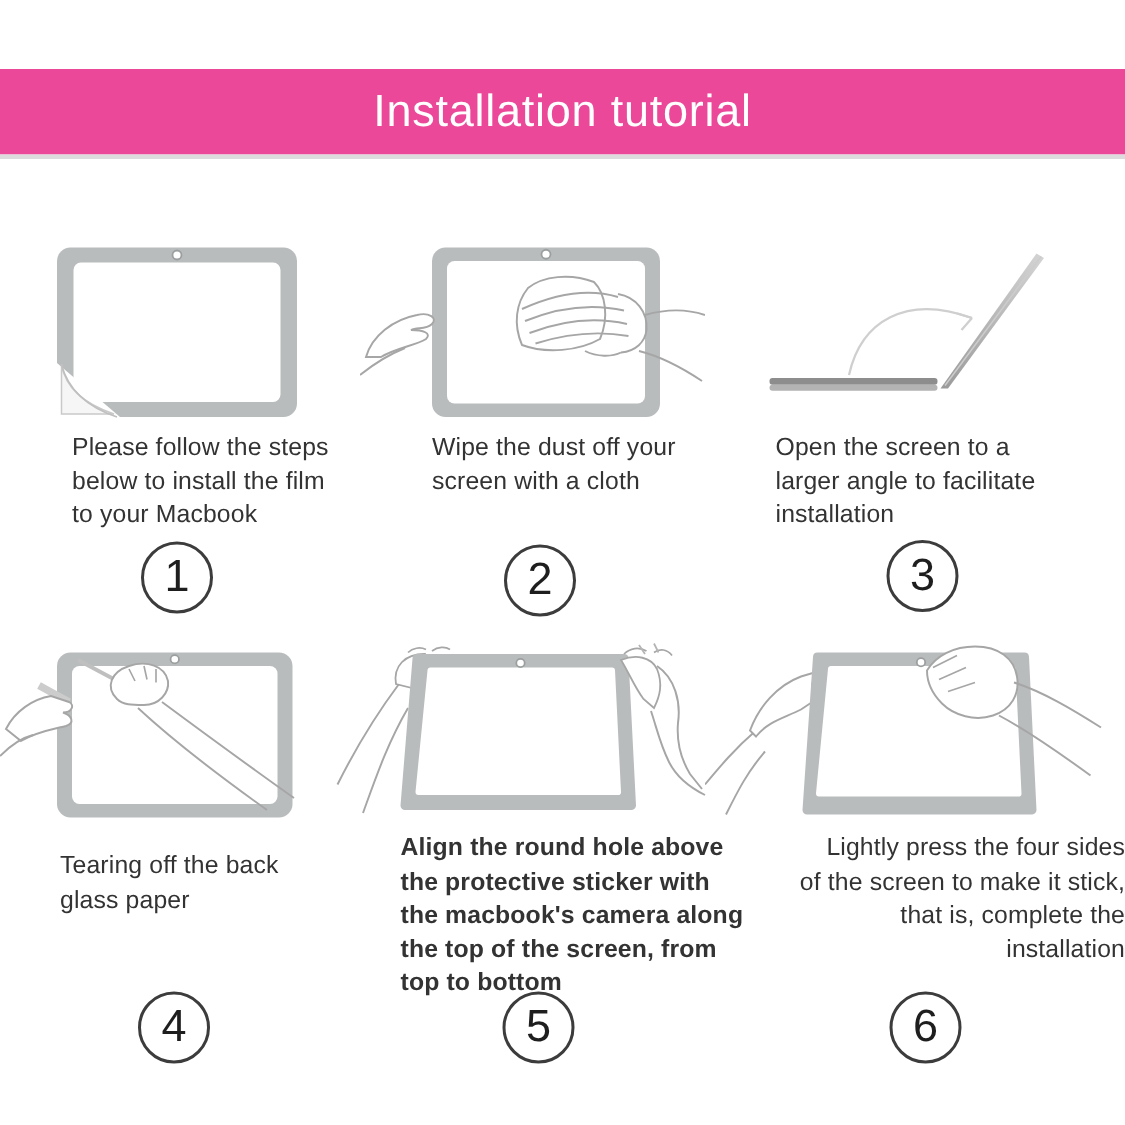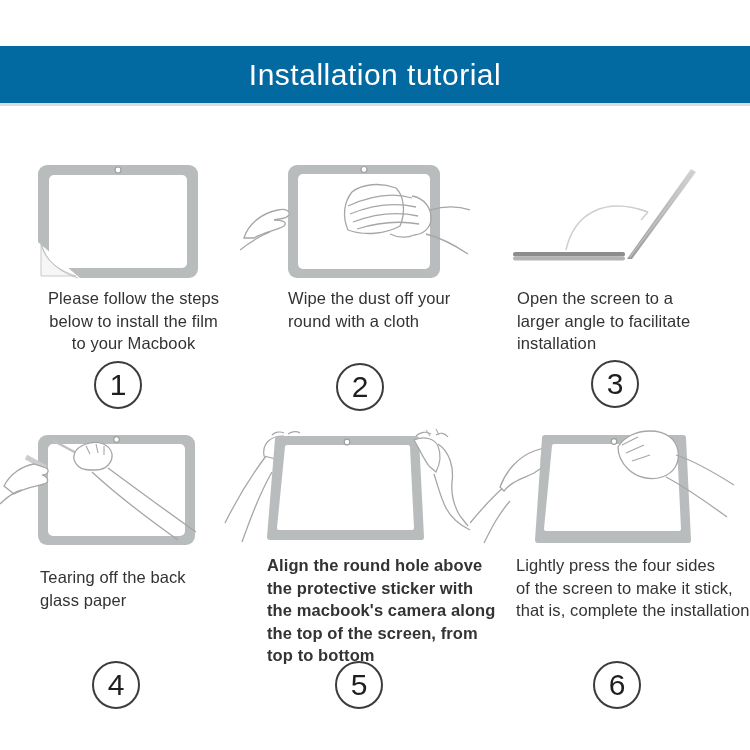--- a/index.html
+++ b/index.html
@@ -3,46 +3,46 @@
 <meta charset="utf-8">
 <style>
   html,body{margin:0;padding:0;}
   body{
     width:750px;height:750px;position:relative;background:#ffffff;
     font-family:"Liberation Sans","DejaVu Sans",sans-serif;
     overflow:hidden;
   }
   .header-band{
     position:absolute;left:0;top:46px;width:750px;height:57px;
-    background:#0369a1;text-align:center;
+    background:#ec4899;text-align:center;
   }
   .header-band h1{
     margin:0;font-size:30px;font-weight:400;letter-spacing:.5px;
     line-height:57px;color:#ffffff;
   }
   .header-shadow{
     position:absolute;left:0;top:103px;width:750px;height:3px;background:#dcdcdc;
   }
   .step-caption{
     position:absolute;white-space:pre-line;
     font-size:16.5px;line-height:22.5px;color:#333333;letter-spacing:.1px;
   }
   .step-number{
     position:absolute;width:44px;height:44px;border:2px solid #3c3c3c;
     border-radius:50%;text-align:center;line-height:44px;
     font-size:30px;color:#1e1e1e;background:#ffffff;
   }
   .illus{position:absolute;}
   
-  #cap1{left:48px;top:287px;text-align:center;}
+  #cap1{left:48px;top:287px;}
   #cap2{left:288px;top:287px;}
   #cap3{left:517px;top:287px;}
   #cap4{left:40px;top:554px;margin-top:12px;}
   #cap5{left:267px;top:554px;font-weight:bold;}
-  #cap6{left:516px;top:554px;}
+  #cap6{left:532px;top:554px;text-align:right;}
   
   #num1{left:94px;top:361px;}
   #num2{left:336px;top:363px;}
   #num3{left:591px;top:360px;}
   #num4{left:92px;top:661px;}
   #num5{left:335px;top:661px;}
   #num6{left:593px;top:661px;}
   
   #il1{left:30px;top:158px;}
   #il2{left:240px;top:158px;}
@@ -139,21 +139,21 @@
   <path d="M148,22 C154,12 166,6 180,6 C196,6 206,14 208,26 C210,38 204,48 192,52 C180,56 166,52 158,44 C152,38 148,30 148,22 Z" fill="#ffffff" stroke="#a6a6a6" stroke-width="1.3"></path>
   <path d="M152,20 L168,12 M156,28 L174,20 M162,36 L180,30" fill="none" stroke="#a6a6a6" stroke-width="1.1"></path>
   <path d="M206,30 C225,36 245,48 264,60" fill="none" stroke="#a6a6a6" stroke-width="1.3"></path>
   <path d="M196,52 C215,62 235,76 257,92" fill="none" stroke="#a6a6a6" stroke-width="1.3"></path>
 </svg>
 
 <div id="cap1" class="step-caption">Please follow the steps
 below to install the film
 to your Macbook</div>
 <div id="cap2" class="step-caption">Wipe the dust off your
-round with a cloth</div>
+screen with a cloth</div>
 <div id="cap3" class="step-caption">Open the screen to a
 larger angle to facilitate
 installation</div>
 <div id="cap4" class="step-caption">Tearing off the back
 glass paper</div>
 <div id="cap5" class="step-caption">Align the round hole above
 the protective sticker with
 the macbook's camera along
 the top of the screen, from
 top to bottom</div>

